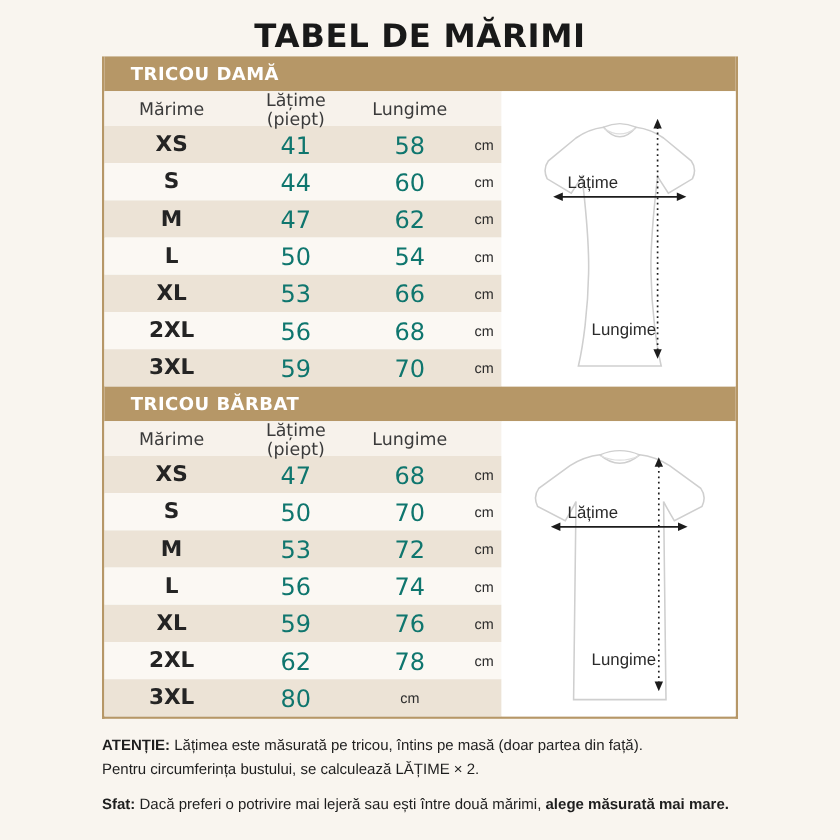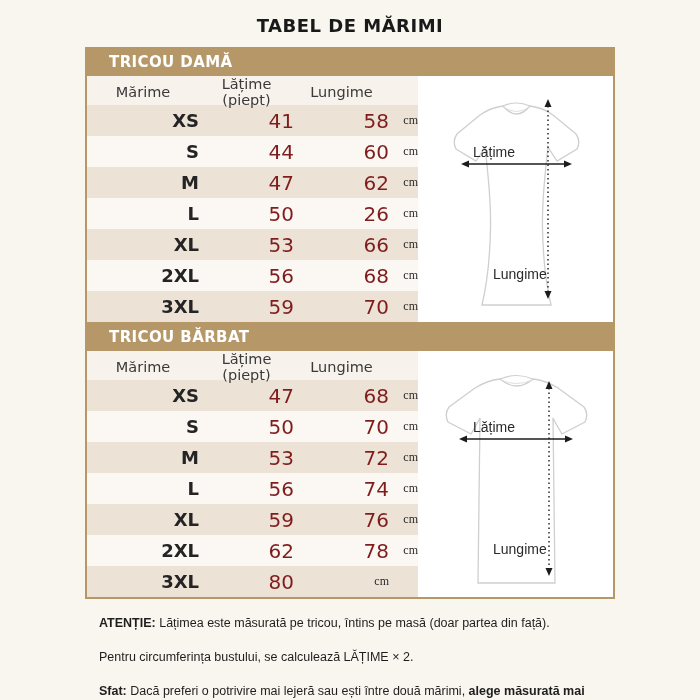--- a/index.html
+++ b/index.html
@@ -8,21 +8,21 @@
     width: 700px; height: 700px;
     background: #f9f5ef;
     font-family: "Liberation Sans", sans-serif;
     color: #222;
     overflow: hidden;
   }
   .title {
     margin: 0; padding-top: 15px; height: 47px;
     text-align: center;
     font-family: "DejaVu Sans", "Liberation Sans", sans-serif;
-    font-size: 18px; font-weight: 800; letter-spacing: .5px;
+    font-size: 27px; font-weight: 800; letter-spacing: .5px;
     color: #191919;
   }
   .panel {
     width: 530px; margin: 0 auto;
     border: 2px solid #b69767; border-top: none;
     background: #fff;
   }
   .section-header {
     height: 29px; background: #b69767;
     display: flex; align-items: center;
@@ -36,38 +36,38 @@
   .trow, .thead {
     display: grid;
     grid-template-columns: 112px 95px 95px 29px;
     align-items: center;
     text-align: center;
   }
   .thead {
     height: 29px; background: #f7f2eb;
     font-size: 14.5px; color: #3a3a3a;
   }
-  .trow { height: 31px; text-align: right; }
+  .trow { height: 31px; }
   .tbody .trow:nth-child(odd) { background: #ece3d6; }
   .tbody .trow:nth-child(even) { background: #fbf8f3; }
   .cell { font-family: "DejaVu Sans", "Liberation Sans", sans-serif; }
   .cell.size { font-size: 18px; font-weight: 700; color: #242424; }
-  .cell.val  { font-size: 20px; color: #7f1d1d; }
-  .cell.unit { font-size: 12px; color: #2b2b2b; font-family: Liberation Serif, serif; }
+  .cell.val  { font-size: 20px; color: #0f766e; }
+  .cell.unit { font-size: 12px; color: #2b2b2b; font-family: Liberation Sans, sans-serif; }
   .diagram { width: 195px; background: #ffffff; text-align: center; }
   .diagram svg { display: block; }
   .diagram text {
     font-family: "Liberation Sans", sans-serif;
     font-size: 14px; fill: #2a2a2a;
   }
   .footer {
     width: 530px; margin: 12px auto 0;
     font-size: 12.5px; line-height: 20px; color: #1e1e1e;
   }
-  .footer p { margin: 14px; }
+  .footer p { margin: 0; }
   .footer p.tip { margin-top: 9px; }
   .footer b { font-weight: 700; }
 </style>
 </head>
 <body>
 
 <div class="page">
 
   <h1 class="title">TABEL DE MĂRIMI</h1>
 
@@ -100,21 +100,21 @@
             </div>
             <div class="trow">
               <div class="cell size">M</div>
               <div class="cell val">47</div>
               <div class="cell val">62</div>
               <div class="cell unit">cm</div>
             </div>
             <div class="trow">
               <div class="cell size">L</div>
               <div class="cell val">50</div>
-              <div class="cell val">26</div>
+              <div class="cell val">54</div>
               <div class="cell unit">cm</div>
             </div>
             <div class="trow">
               <div class="cell size">XL</div>
               <div class="cell val">53</div>
               <div class="cell val">66</div>
               <div class="cell unit">cm</div>
             </div>
             <div class="trow">
               <div class="cell size">2XL</div>

